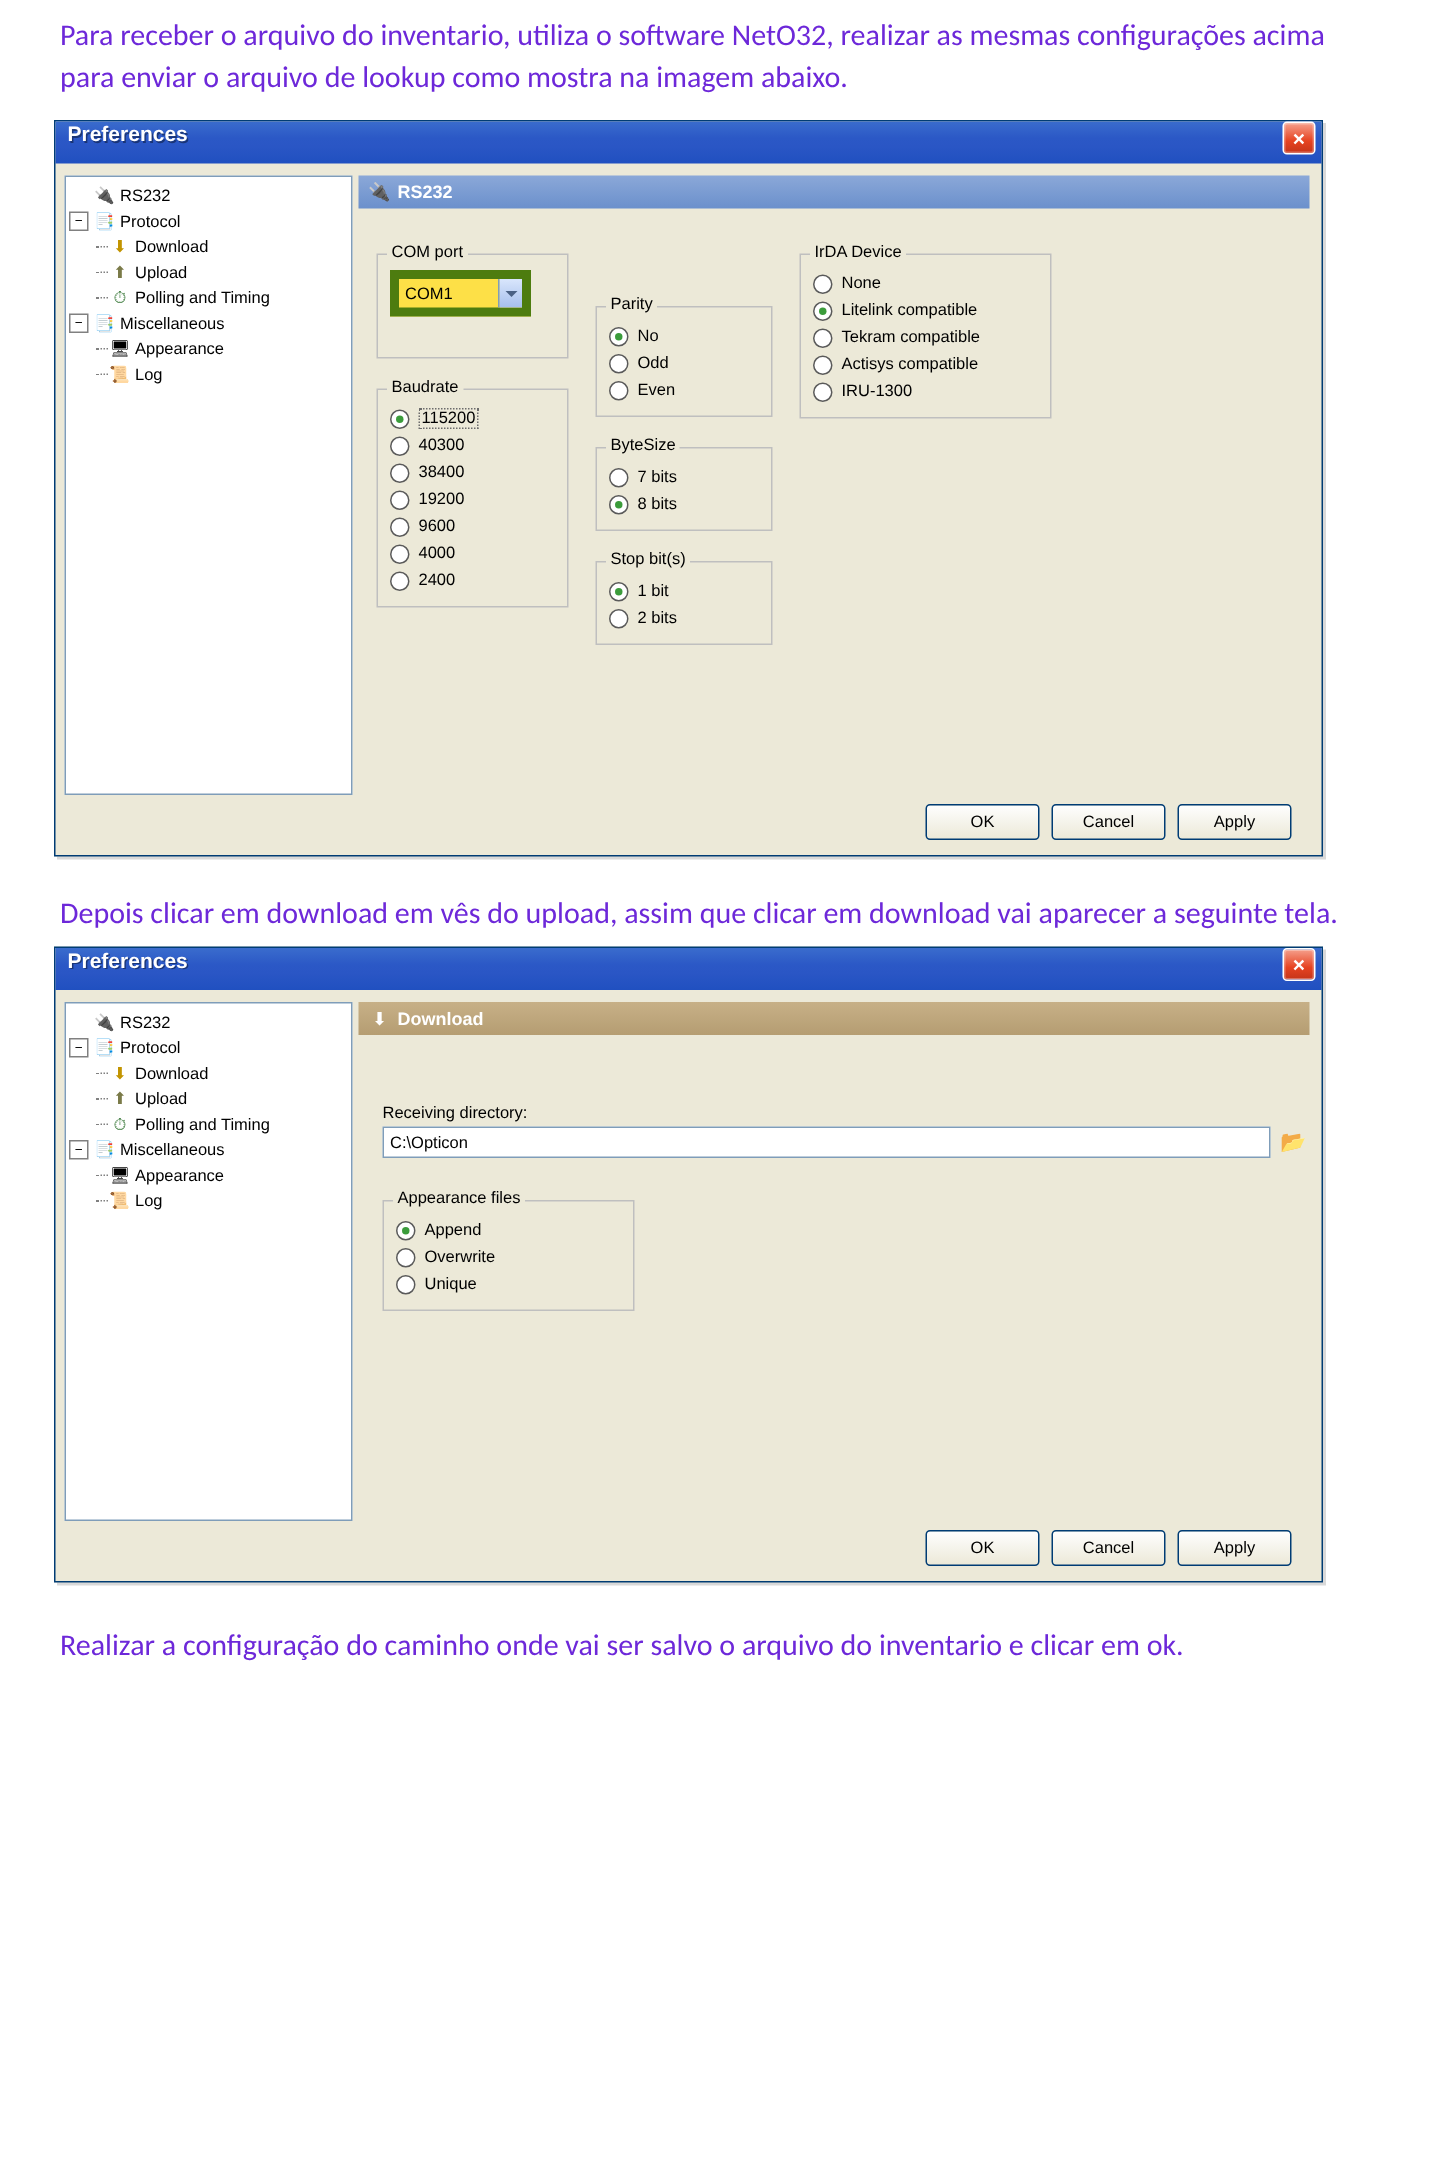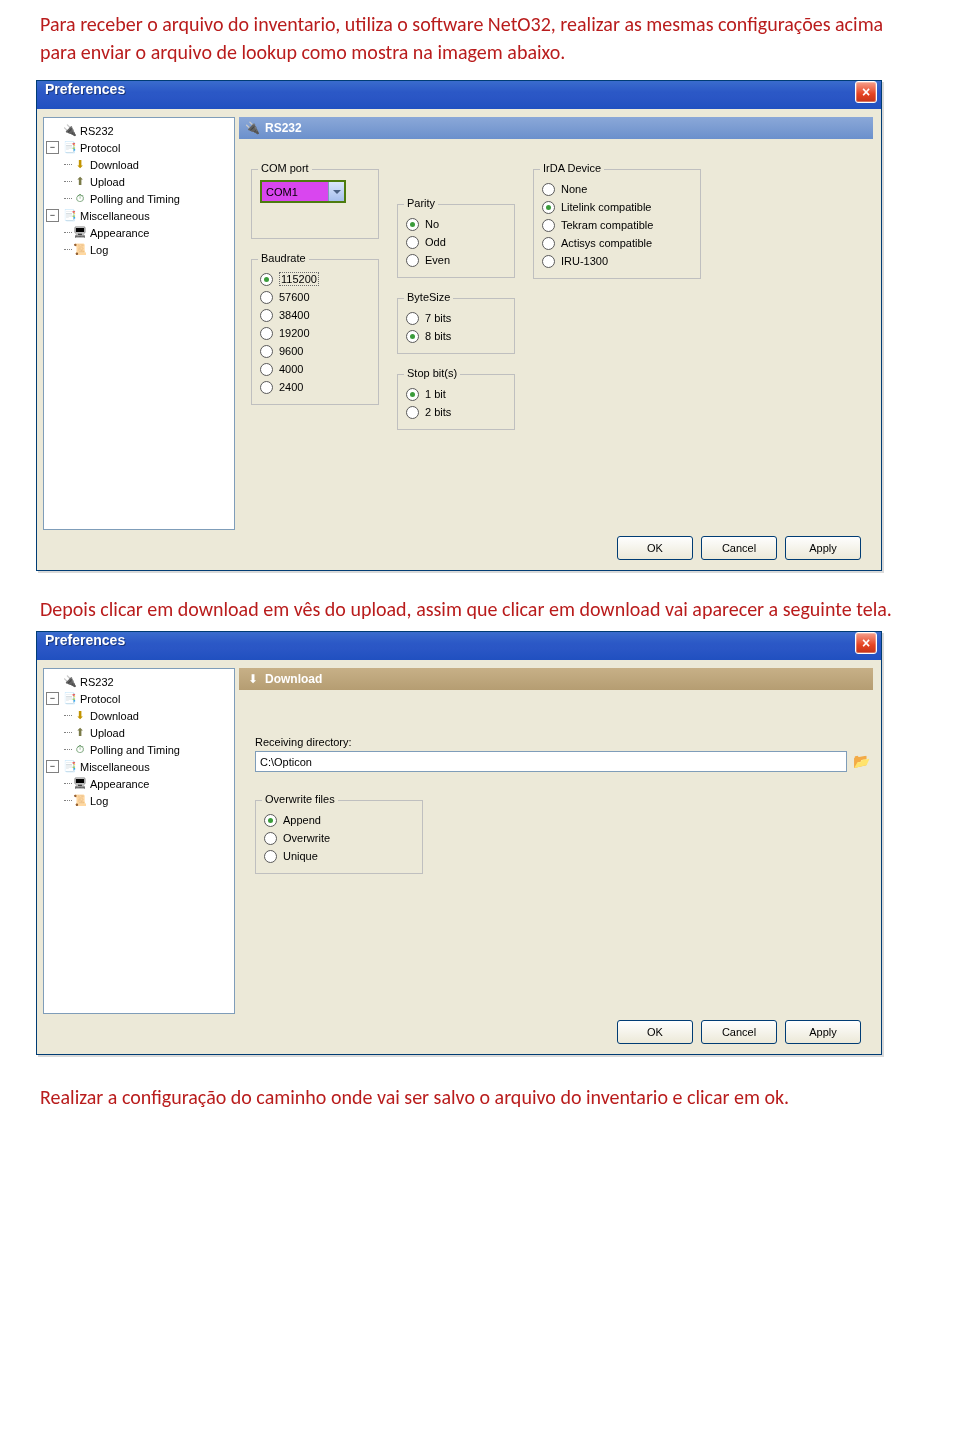--- a/index.html
+++ b/index.html
@@ -8,21 +8,21 @@
     font-family: "Calibri", Arial, sans-serif;
     background: #fff;
     width: 960px;
   }
   .page {
     padding: 10px 40px 40px 40px;
   }
   .doc-text {
     font-size: 20px;
     line-height: 1.4;
-    color: #b91c1c;
+    color: #6d28d9;
     margin: 0 0 14px 0;
   }
   .doc-text.mid {
     margin-top: 24px;
     margin-bottom: 8px;
   }
   .doc-text.bottom {
     margin-top: 28px;
   }
   .dialog {
@@ -159,22 +159,22 @@
   .radio .rdot {
     width:11px;height:11px;border:1px solid #5a5a5a;border-radius:50%;
     background:#fff;margin-right:6px;display:inline-flex;align-items:center;justify-content:center;
   }
   .radio .rdot .sel {
     width:5px;height:5px;border-radius:50%;background:#3b9c3b;display:none;
   }
   .radio.selected .rdot .sel { display:block; }
   .combo {
     display:inline-flex;align-items:center;
-    border:2px solid #4d7c0f;
-    background:#d946ef;
+    border:6px solid #4d7c0f;
+    background:#fde047;
     height:19px;
     width:82px;
   }
   .combo .ctext {
     flex:1;padding:0 4px;font-family:Tahoma,sans-serif;font-size:11px;
   }
   .combo .cbtn {
     width:15px;height:100%;
     background: linear-gradient(to bottom,#d9e6fc,#a6bfec);
     border-left:1px solid #7f9db9;
@@ -295,21 +295,21 @@
             <div class="group" style="width:110px">
               <div class="group-legend">Baudrate</div>
               <div class="radio selected">
                   <span class="rdot">
                     <span class="sel"></span>
                   </span>
                   <span class="boxed">115200</span>
                 </div>
               <div class="radio">
                   <span class="rdot"></span>
-                  <span>57600</span>
+                  <span>40300</span>
                 </div>
               <div class="radio">
                   <span class="rdot"></span>
                   <span>38400</span>
                 </div>
               <div class="radio">
                   <span class="rdot"></span>
                   <span>19200</span>
                 </div>
               <div class="radio">
@@ -475,21 +475,21 @@
         <div class="dl-body">
           <div class="dl-label">Receiving directory:</div>
           <div class="path-row">
             <div class="path-input">C:\Opticon</div>
             <div class="folder-btn">
                 <span>📂</span>
               </div>
           </div>
 
           <div class="group" style="width:150px">
-            <div class="group-legend">Overwrite files</div>
+            <div class="group-legend">Appearance files</div>
             <div class="radio selected">
                 <span class="rdot">
                   <span class="sel"></span>
                 </span>
                 <span>Append</span>
               </div>
             <div class="radio">
                 <span class="rdot"></span>
                 <span>Overwrite</span>
               </div>

